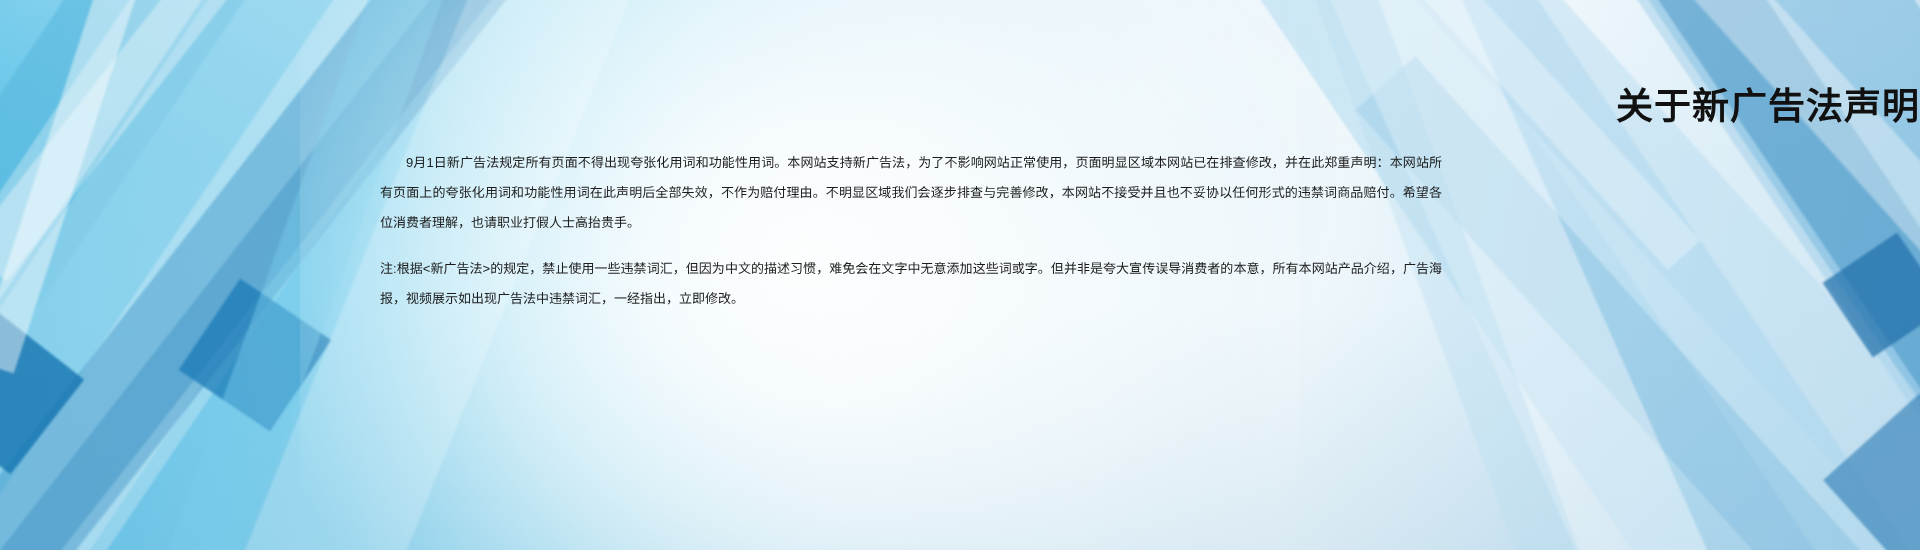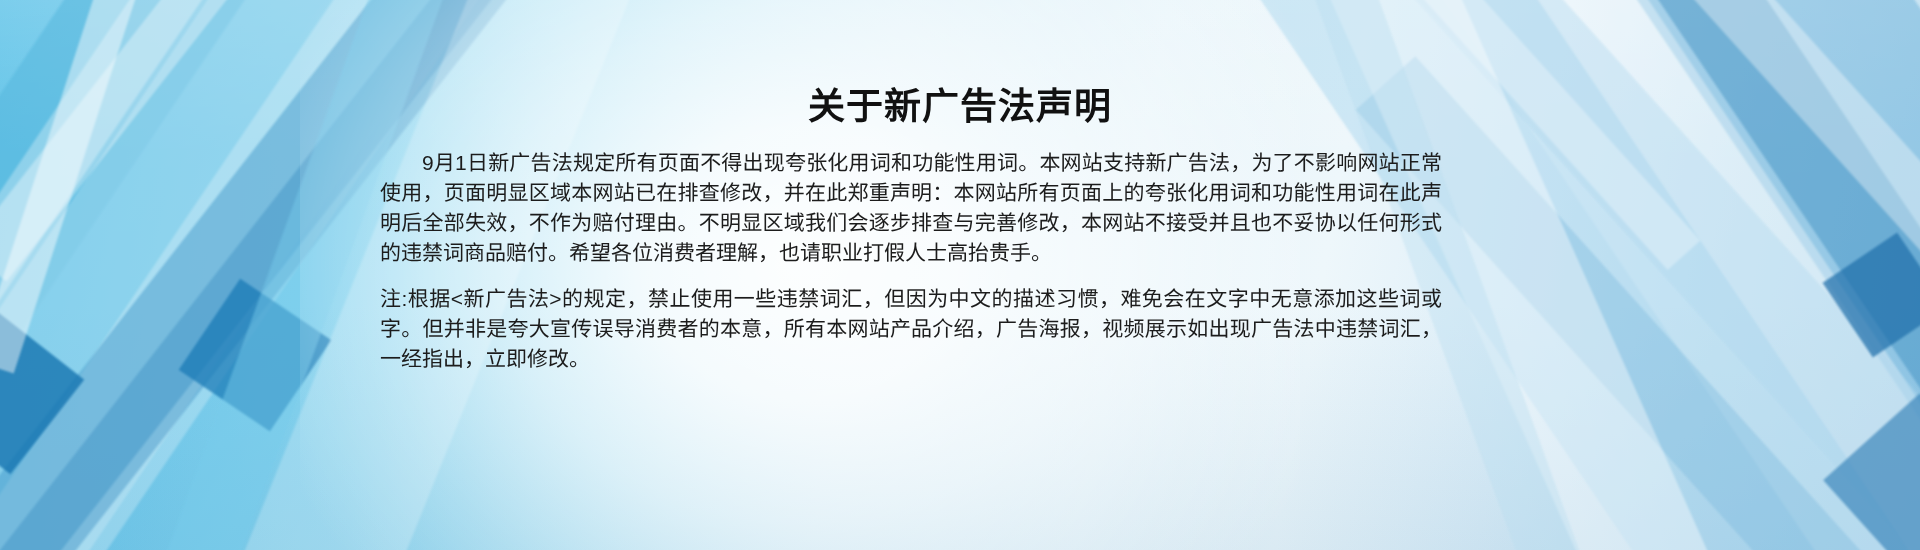--- a/index.html
+++ b/index.html
@@ -111,35 +111,35 @@
     top: 0;
     width: 1920px;
     height: 550px;
   }
 
   .statement-title {
     position: absolute;
     left: 0;
     top: 86px;
     width: 1920px;
-    text-align: center;
+    text-align: right;
     font-size: 37px;
     font-weight: bold;
     letter-spacing: 1px;
     color: #111111;
     line-height: 1.15;
   }
 
   .statement-body {
     position: absolute;
     left: 380px;
     top: 148px;
     width: 1062px;
     color: #1c1c1c;
-    font-size: 21px;
+    font-size: 13px;
     line-height: 30px;
     text-align: justify;
     text-justify: inter-character;
   }
 
   .statement-body p {
     margin: 0;
   }
   .statement-body p.indent {
     text-indent: 2em;

